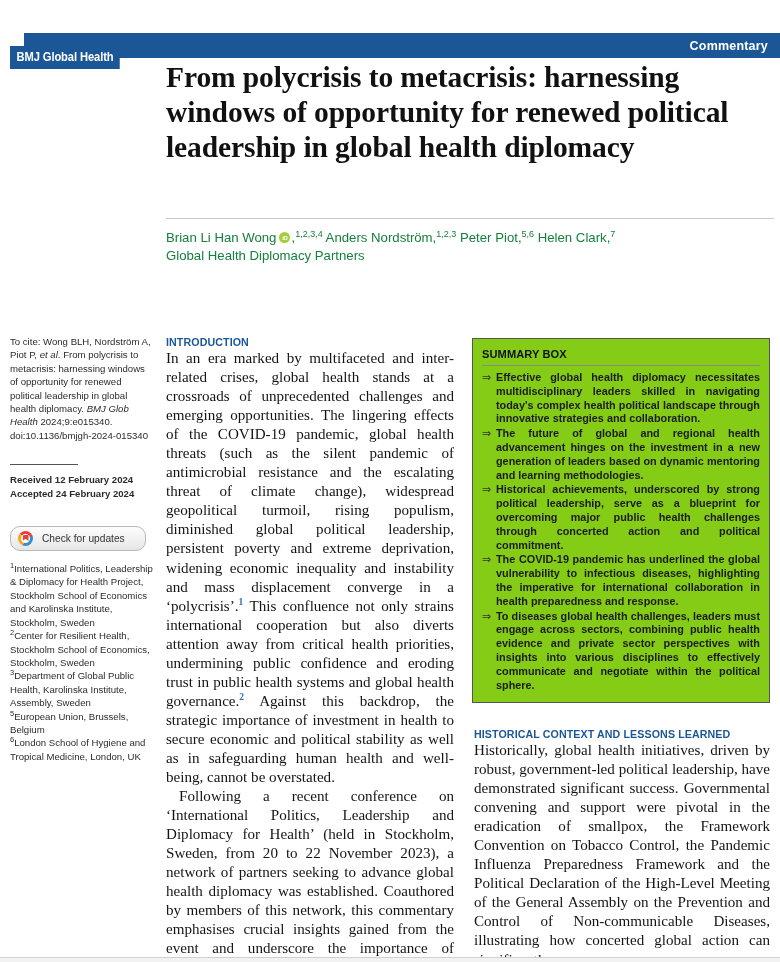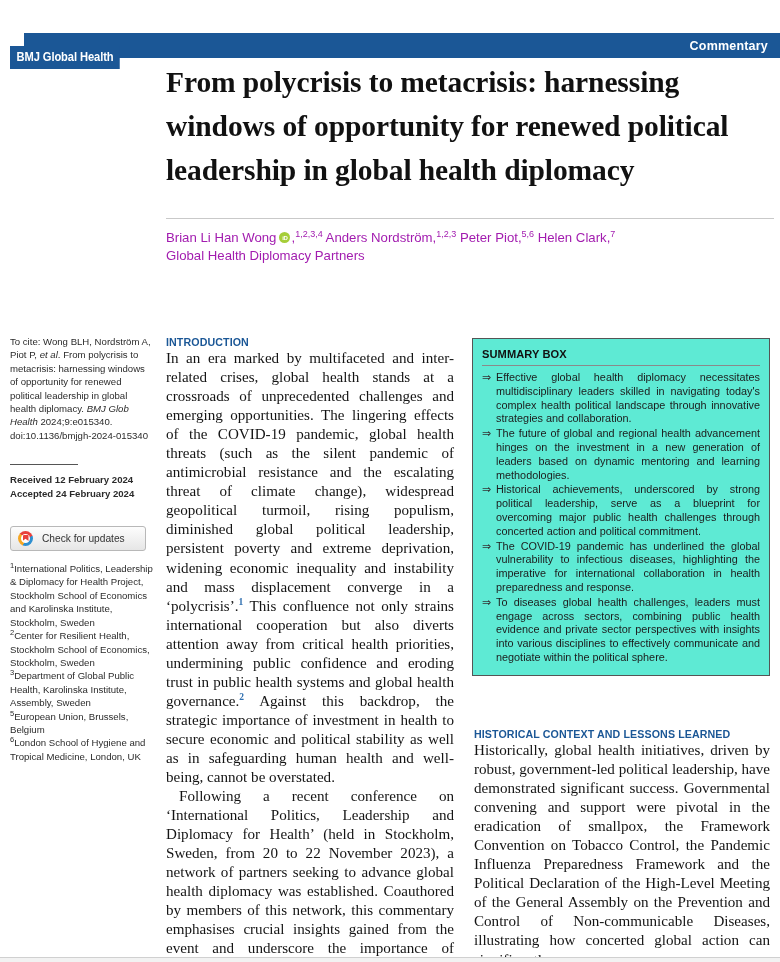--- a/index.html
+++ b/index.html
@@ -50,39 +50,39 @@
   }
 
   
   #title {
     position: absolute;
     left: 166px; top: 40px;
     width: 608px;
     font-family: "Liberation Serif", serif;
     font-weight: bold;
     font-size: 29.5px;
-    line-height: 44px;
+    line-height: 35px;
     color: #111111;
     letter-spacing: -0.1px;
   }
 
   
   #byline-rule {
     position: absolute;
     left: 166px; top: 218px;
     width: 608px; height: 1px;
     background: #c9c9c9;
   }
   #byline {
     position: absolute;
     left: 166px; top: 229px;
     width: 608px;
     font-size: 13.2px;
     line-height: 17.5px;
-    color: #a21caf;
+    color: #15803d;
   }
   #byline sup { font-size: 9px; vertical-align: super; line-height: 0; }
   .orcid {
     display: inline-block;
     width: 11px; height: 11px;
     border-radius: 50%;
     background: #a6ce39;
     position: relative;
     top: 1px;
     margin: 0 1px 0 3px;
@@ -119,21 +119,21 @@
     width: 68px; height: 1px;
     background: #555;
     margin: 22px 0 8px 0;
   }
   #rail .dates { margin-bottom: 0; font-weight: bold; }
 
   #crossmark {
     margin: 26px 13px 11px 0;
     width: 136px; height: 25px;
     border: 1px solid #b8b8b8;
-    border-radius: 3px;
+    border-radius: 10px;
     background: linear-gradient(#fdfdfd, #e6e6e6);
     display: flex; align-items: center;
     padding-left: 7px;
   }
   #crossmark .cm-icon {
     width: 15px; height: 15px;
     border-radius: 50%;
     background: conic-gradient(from 200deg, #f5a623 0deg 110deg, #e8403a 110deg 230deg, #2f8fd0 230deg 360deg);
     position: relative;
     flex: 0 0 auto;
@@ -203,21 +203,21 @@
     line-height: 0;
     font-weight: bold;
   }
 
   
   #summary-box {
     position: absolute;
     left: 472px; top: 3px;
     width: 298px;
     border: 1px solid #555;
-    background: #5eead4;
+    background: #84cc16;
     padding: 8px 9px 9px 9px;
   }
   #summary-box .sb-title {
     font-size: 11.8px;
     font-weight: bold;
     color: #111;
     letter-spacing: .1px;
     transform: scaleX(.94);
     transform-origin: left center;
     margin-bottom: 4px;
@@ -237,20 +237,21 @@
   #summary-box li .arw {
     flex: 0 0 auto;
     width: 14px;
     color: #333;
     font-size: 11px;
     line-height: 13.8px;
   }
   #summary-box li .txt {
     flex: 1 1 auto;
     text-align: justify;
+    font-weight: bold;
   }
 
   
   #page-edge {
     position: absolute;
     left: 0; bottom: 0; width: 780px; height: 5px;
     background: #f2f2f2;
     border-top: 1px solid #d0d0d0;
   }
 </style>

